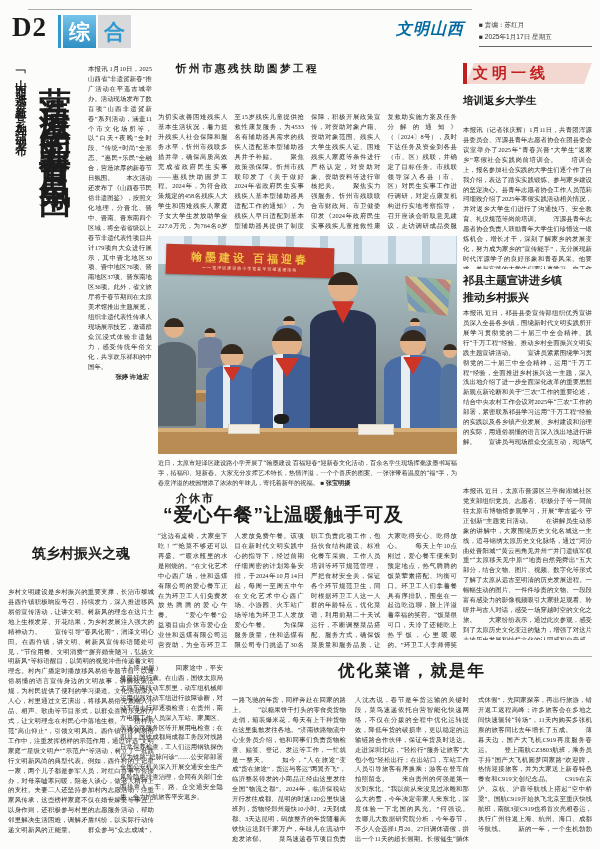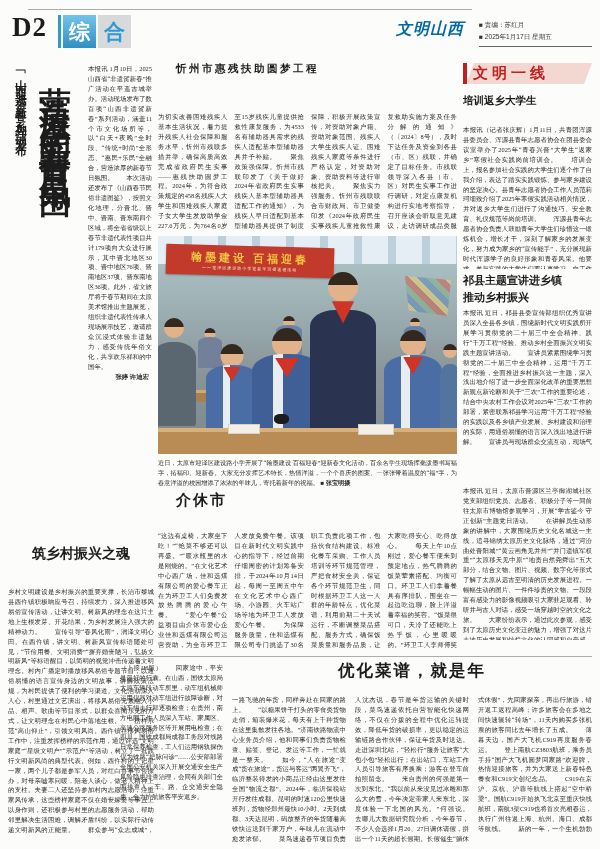--- a/index.html
+++ b/index.html
@@ -62,21 +62,21 @@
   .head{position:absolute;top:0;left:50%;transform:translateX(-50%);border-radius:50%;
         background:linear-gradient(180deg,#32281e 44%,#e2b38a 44%);}
   .scarf{position:absolute;left:50%;transform:translateX(-50%);width:34%;height:16%;
          background:#cf3527;clip-path:polygon(50% 100%,0 0,100% 0);}
   .cap-row{left:158px;top:458px;width:299px;display:flex;gap:6px;}
   .cap-label{width:52px;font-size:11.5px;font-weight:900;padding-top:3px;white-space:nowrap;}
   .cap-text{flex:1;font-size:6.2px;line-height:1.6;text-align:justify;color:#2a2a2a;}
   .credit{font-weight:bold;white-space:nowrap;}
 
   
-  .aixin-kicker{left:176px;top:491px;font-size:15px;font-weight:600;letter-spacing:2px;}
+  .aixin-kicker{left:176px;top:491px;font-size:11px;font-weight:600;letter-spacing:2px;}
   .aixin-h{left:163px;top:502px;width:294px;font-size:19px;font-weight:900;letter-spacing:1px;}
   .aixin-body{left:158px;top:531px;width:299px;height:121px;column-count:4;column-gap:7px;}
 
   
   .sec-swoosh{left:470px;top:63px;width:118px;height:21px;background:#f2d8d1;transform:skewX(-20deg);}
   .sec-bar{left:463px;top:63px;width:4px;height:21px;background:#c2201f;}
   .sec-title{left:473px;top:64px;font-size:15px;font-weight:900;color:#c2201f;letter-spacing:4px;}
   .r-h{width:129px;font-size:11.5px;font-weight:900;line-height:1.5;}
   .r-h1{left:463px;top:93px;font-size:10.5px;}
   .r-b1{left:463px;top:125px;width:129px;height:144px;}
@@ -188,20 +188,21 @@
   </div>
 
   <div class="abs cap-row">
     <div class="cap-text">
       <span>近日，太原市迎泽区建设路小学开展了“翰墨建设 百福迎春”迎新春文化活动，百余名学生现场挥毫泼墨书写福字，拓福印、迎新春。大家充分发挥艺术特长，热情洋溢，一个个喜庆的图案、一张张带着温度的“福”字，为春意洋溢的校园增添了浓浓的年味儿，寄托着新年的祝福。</span>
       <span class="credit">■ 张宝明摄</span>
     </div>
   </div>
 
   <div class="abs aixin-kicker sans">介休市</div>
+  <div class="abs aixin-h sans">“爱心午餐”让温暖触手可及</div>
   <div class="abs body-text aixin-body">
     <span>“这边有桌椅，大家坐下吃！”“炝菜不够还可以再盛。”“暖水瓶里的水是刚烧的。”在文化艺术中心西广场，佳和选煤有限公司的爱心餐车正在为环卫工人们免费发放热腾腾的爱心午餐。　　“爱心午餐”公益项目由介休市爱心企业佳和选煤有限公司运营资助，为全市环卫工人发放免费午餐。该项目在新时代文明实践中心的指导下，经过前期仔细周密的计划筹备安排，于2024年10月14日起，每周一至周五中午在文化艺术中心西广场、小游园、火车站广场等地为环卫工人发放爱心午餐。　　为保障服务质量，佳和选煤有限公司专门挑选了30名职工负责此项工作，包括伙食结构建设、标准化餐车采购、工作人员培训等环节规范管理，严把食材安全关，保证各个环节规范卫生，同时根据环卫工人这一人群的年龄特点，优化菜谱，利用前期二十天试运行，不断调整菜品搭配、服务方式，确保饭菜质量和服务品质，让大家吃得安心、吃得放心。　　每天上午10点刚过，爱心餐车便来到预定地点，热气腾腾的饭菜荤素搭配、均衡可口。环卫工人们拿着餐具有序排队，围坐在一起边吃边聊，脸上洋溢着幸福的笑容。“饭菜很可口，天冷了还能吃上热乎饭，心里暖暖的。”环卫工人李师傅笑着说。一份份爱心午餐，传递着一座城市的温度，让文明新风在点滴善举中触手可及。</span>
     
   </div>
 
   <div class="abs sec-swoosh"></div>
   <div class="abs sec-bar"></div>
   <div class="abs sec-title sans">文明一线</div>
 
   <div class="abs r-h r-h1 sans">

